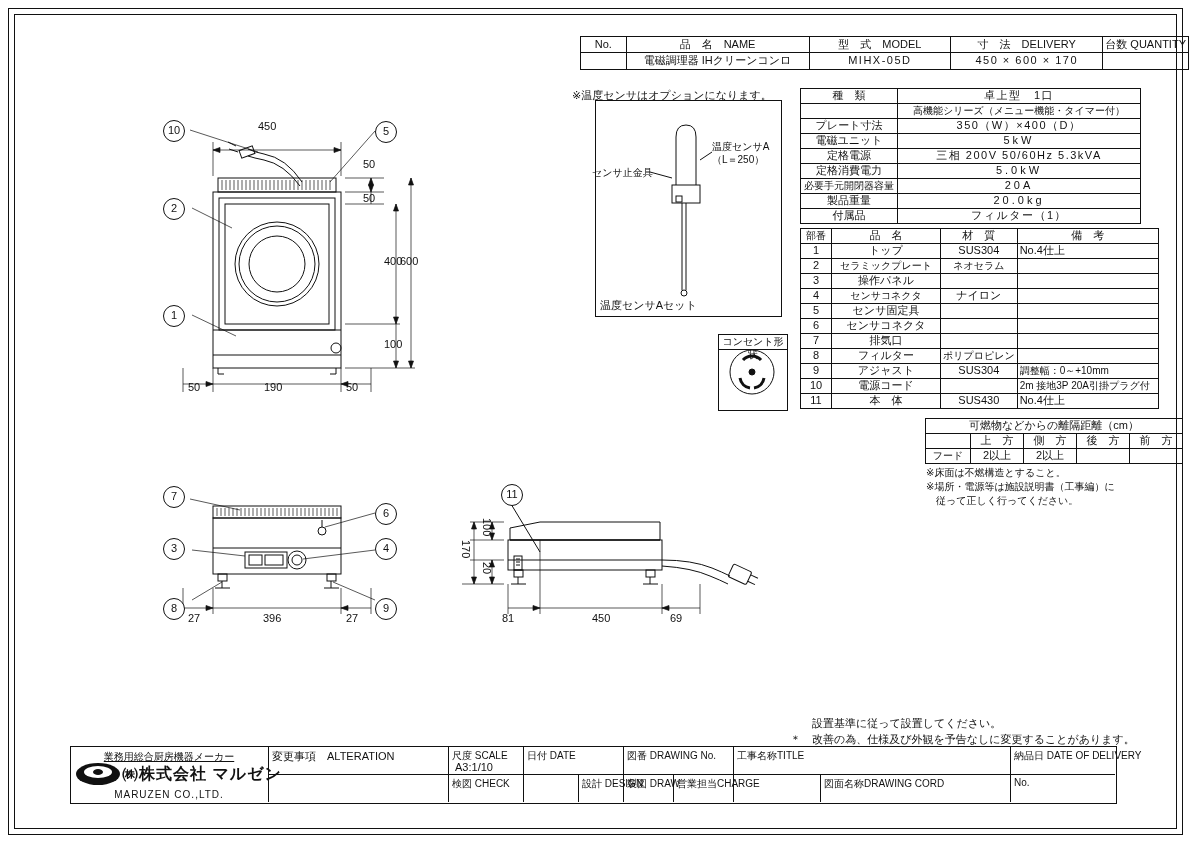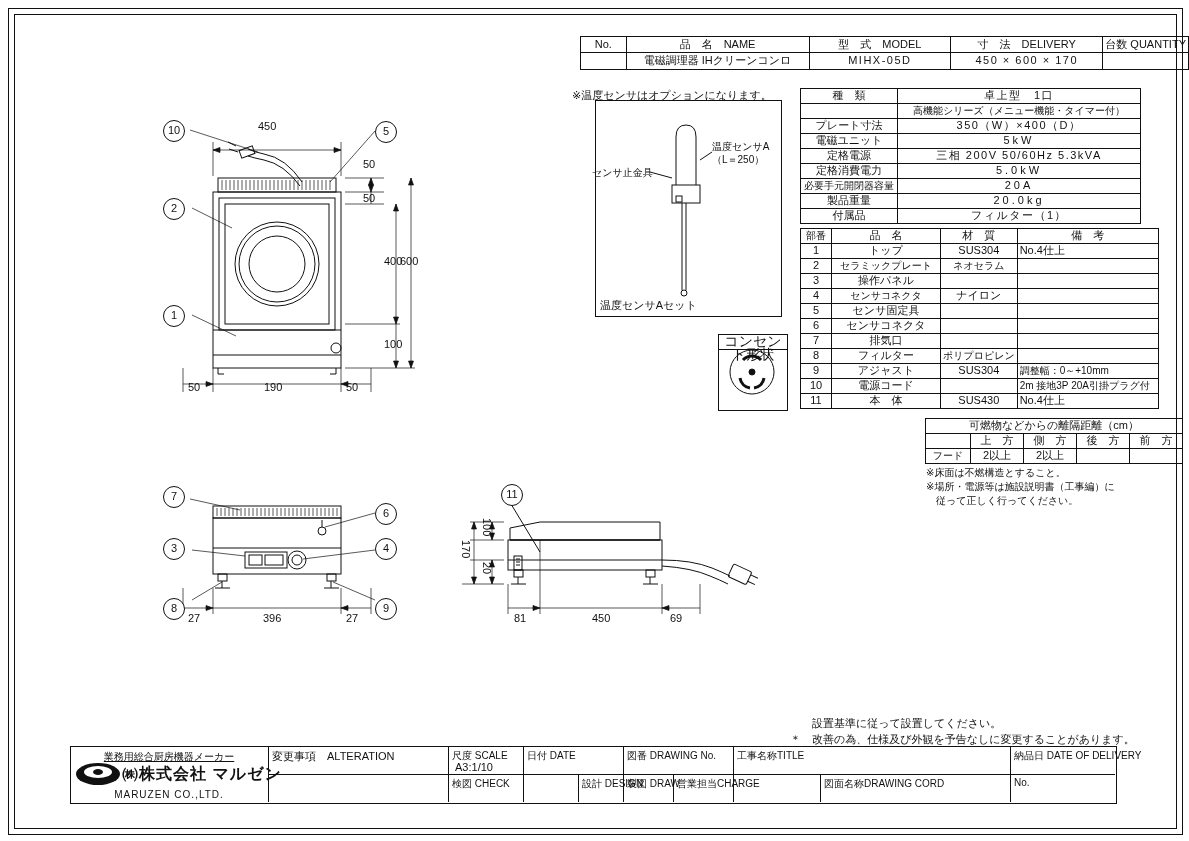--- a/index.html
+++ b/index.html
@@ -71,21 +71,21 @@
       <path d="M740 378 a12 12 0 0 0 10 10" stroke-width="3"></path>
       <path d="M764 378 a12 12 0 0 1 -10 10" stroke-width="3"></path>
       <circle cx="752" cy="372" r="3" fill="#111"></circle>
     </g>
   </svg>
 
   <div class="lbl" style="left:712px;top:141px;font-size:10px;line-height:1.25;">温度センサA<br>（L＝250）</div>
   <div class="lbl" style="left:592px;top:166px;font-size:10px;">センサ止金具</div>
   <div class="lbl" style="left:600px;top:298px;font-size:11px;">温度センサAセット</div>
 
-  <div style="position:absolute;left:718px;top:334px;width:68px;height:14px;border:1px solid #111;font-size:14px;text-align:center;line-height:13px;">コンセント形状</div>
+  <div style="position:absolute;left:718px;top:334px;width:68px;height:14px;border:1px solid #111;font-size:10px;text-align:center;line-height:13px;">コンセント形状</div>
   <div style="position:absolute;left:718px;top:348px;width:68px;height:62px;border:1px solid #111;border-top:none;"></div>
 
   <table class="t" id="spec" style="left:800px;top:88px;font-size:11px;">
     <tbody>
         <tr>
           <td class="c" style="width:92px;height:14px;">種　類</td>
           <td class="c sp" style="width:238px;">卓上型　1口</td>
         </tr>
     <tr>
           <td class="c" style="height:14px;border-top:none;"></td>
@@ -479,21 +479,21 @@
       <line x1="662" y1="608" x2="700" y2="608"></line>
       <path d="M540 608 l-7 -2.5 l0 5 z" fill="#111"></path>
       <path d="M662 608 l7 -2.5 l0 5 z" fill="#111"></path>
     </g>
   </svg>
 
   <div class="circle" style="left:501px;top:484px;">11</div>
   <div class="lbl nb" style="left:481px;top:518px;writing-mode:vertical-rl;">100</div>
   <div class="lbl nb" style="left:460px;top:540px;writing-mode:vertical-rl;">170</div>
   <div class="lbl nb" style="left:481px;top:562px;writing-mode:vertical-rl;">20</div>
-  <div class="lbl nb" style="left:514px;top:612px;">81</div>
+  <div class="lbl nb" style="left:502px;top:612px;">81</div>
   <div class="lbl nb" style="left:592px;top:612px;">450</div>
   <div class="lbl nb" style="left:670px;top:612px;">69</div>
 
   <div class="lbl" style="left:790px;top:716px;font-size:11px;">　　設置基準に従って設置してください。</div>
   <div class="lbl" style="left:790px;top:732px;font-size:11px;">＊　改善の為、仕様及び外観を予告なしに変更することがあります。</div>
 
   <div style="position:absolute;left:70px;top:746px;width:1045px;height:56px;border:1px solid #111;"></div>
 
   <div class="ln vl" style="left:268px;top:746px;height:56px;"></div>
   <div class="ln vl" style="left:448px;top:746px;height:56px;"></div>

